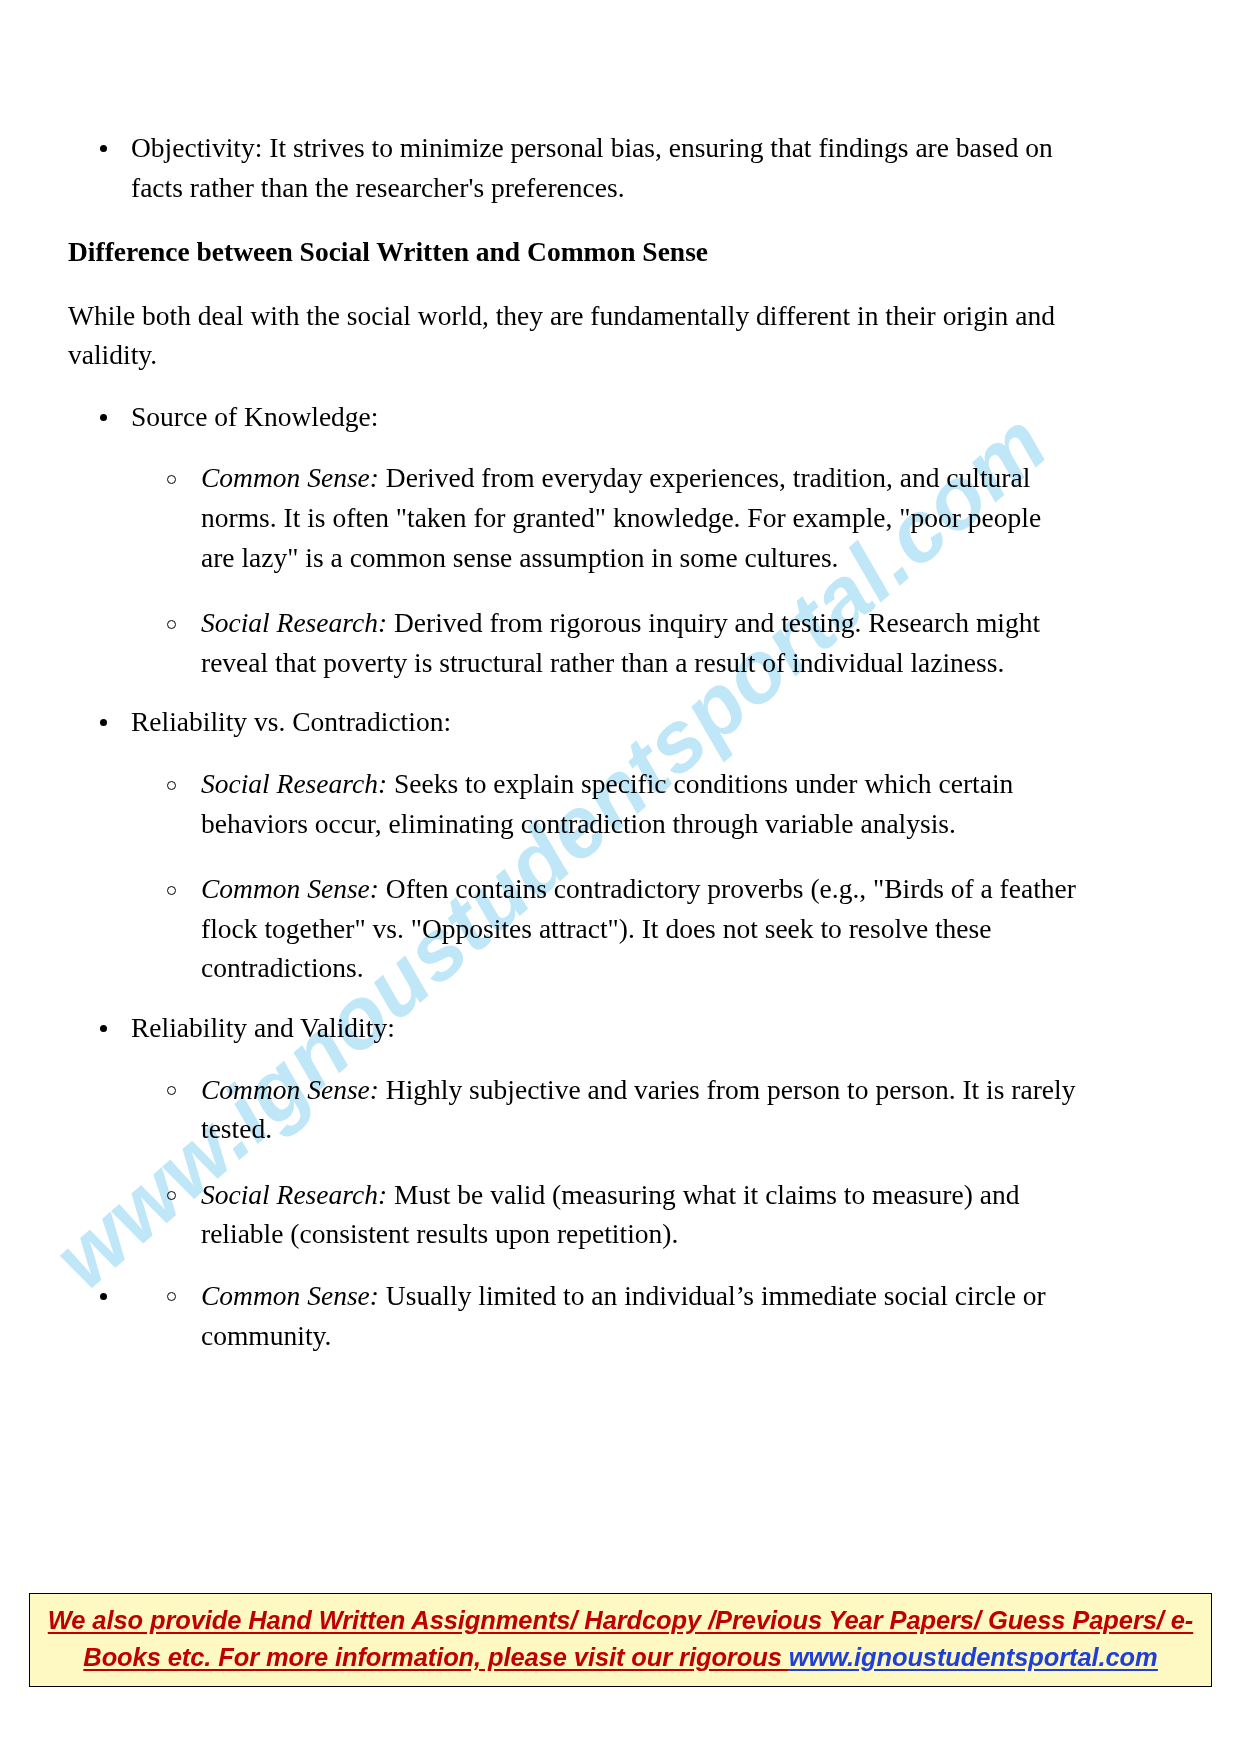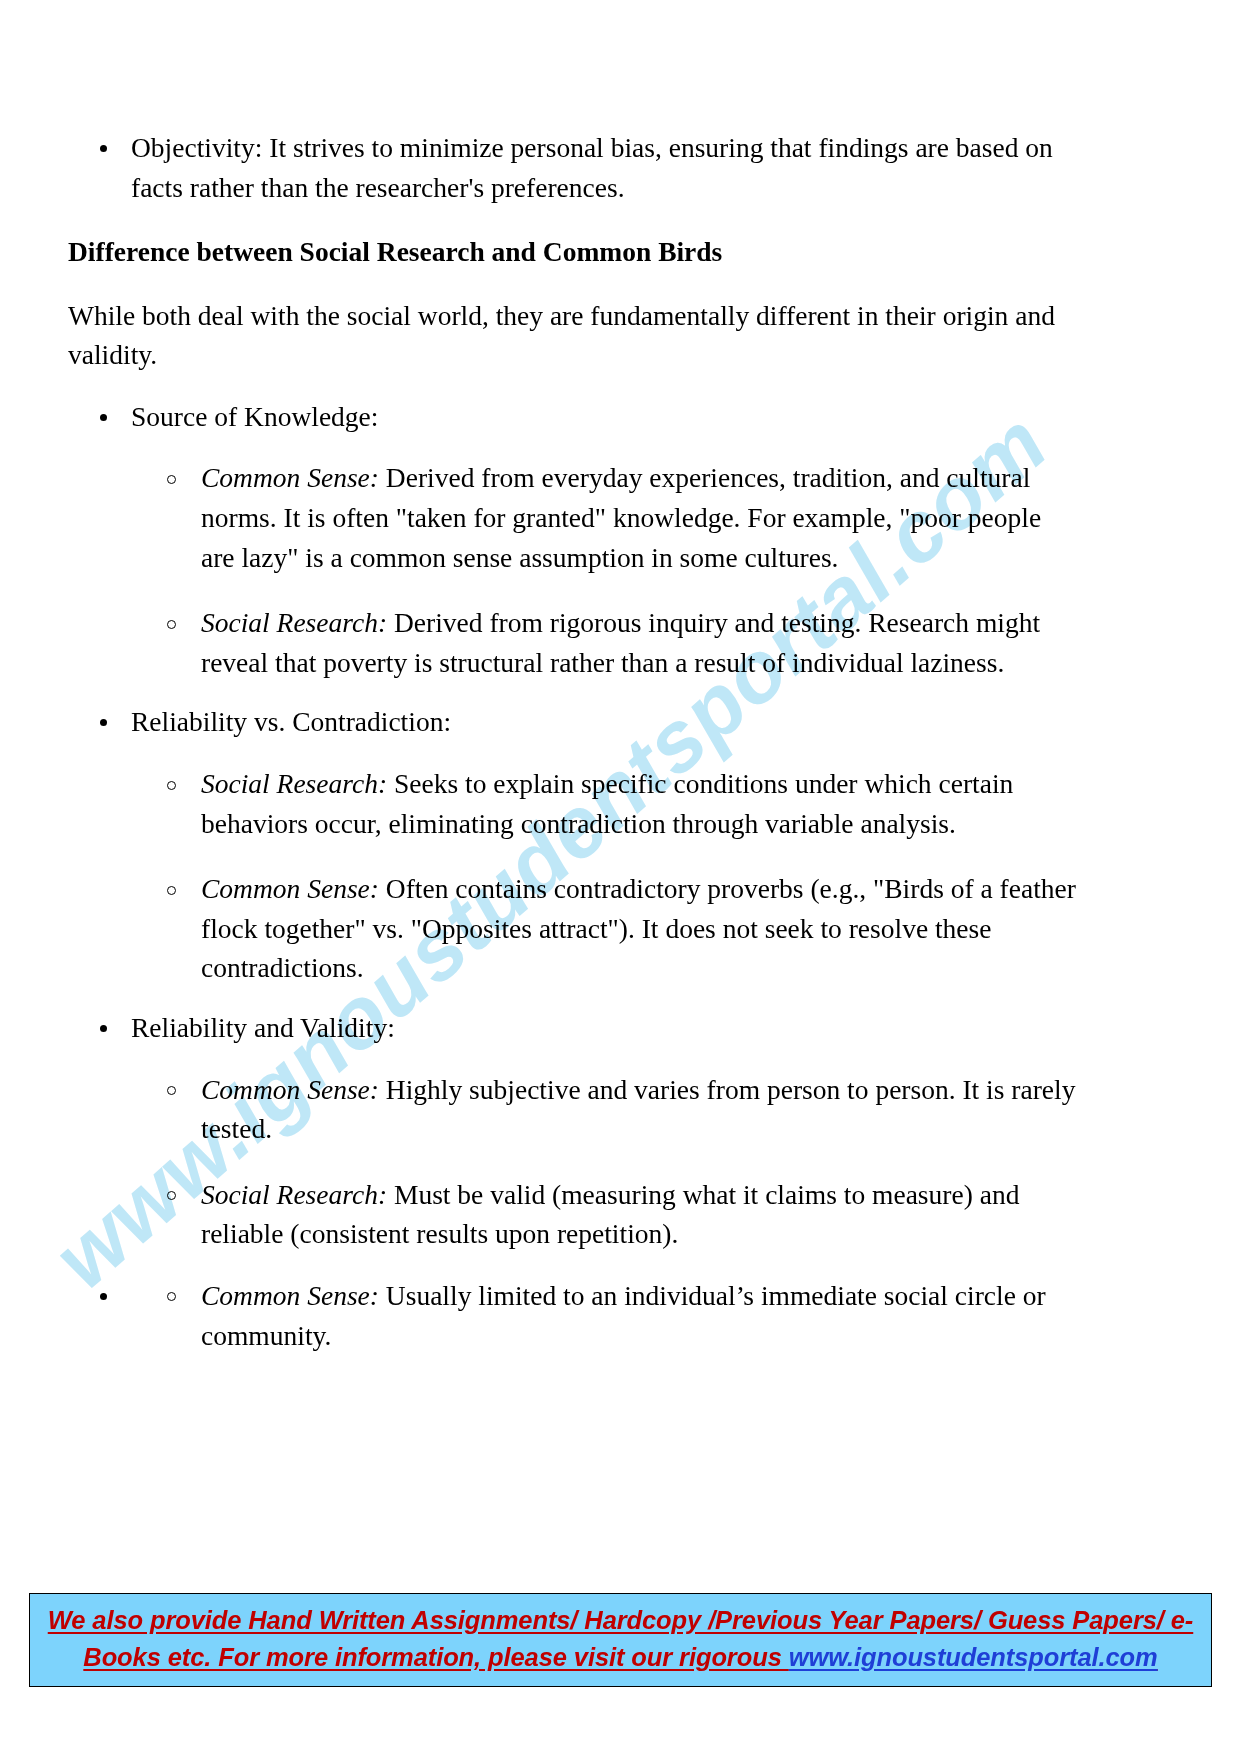--- a/index.html
+++ b/index.html
@@ -125,21 +125,21 @@
     font-style: italic;
   }
 
   
   .footer-banner {
     position: absolute;
     left: 29px;
     top: 1593px;
     width: 1183px;
     box-sizing: border-box;
-    background: #7dd3fc;
+    background: #fef9c3;
     border: 1.5px solid #000000;
     padding: 8px 10px 10px 10px;
     text-align: center;
     z-index: 5;
   }
   .footer-line {
     font-family: "Liberation Sans", "DejaVu Sans", sans-serif;
     font-style: italic;
     font-weight: 700;
     font-size: 25.5px;
@@ -167,21 +167,21 @@
 
   <div class="content">
 
     <ul class="level1">
       <li class="l1-item">
         <span class="bullet-disc"></span>
         <span class="l1-text"><span class="l1-head">Objectivity:</span><span> It strives to minimize personal bias, ensuring that findings are based on facts rather than the researcher's preferences.</span></span>
       </li>
     </ul>
 
-    <h3 class="section-heading">Difference between Social Research and Common Birds</h3>
+    <h3 class="section-heading">Difference between Social Written and Common Sense</h3>
 
     <p class="body-para">While both deal with the social world, they are fundamentally different in their origin and validity.</p>
 
     <ul class="level1">
 
       <li class="l1-item">
         <span class="bullet-disc"></span>
         <span class="l1-text l1-head">Source of Knowledge:</span>
         <ul class="level2">
           <li class="l2-item">

